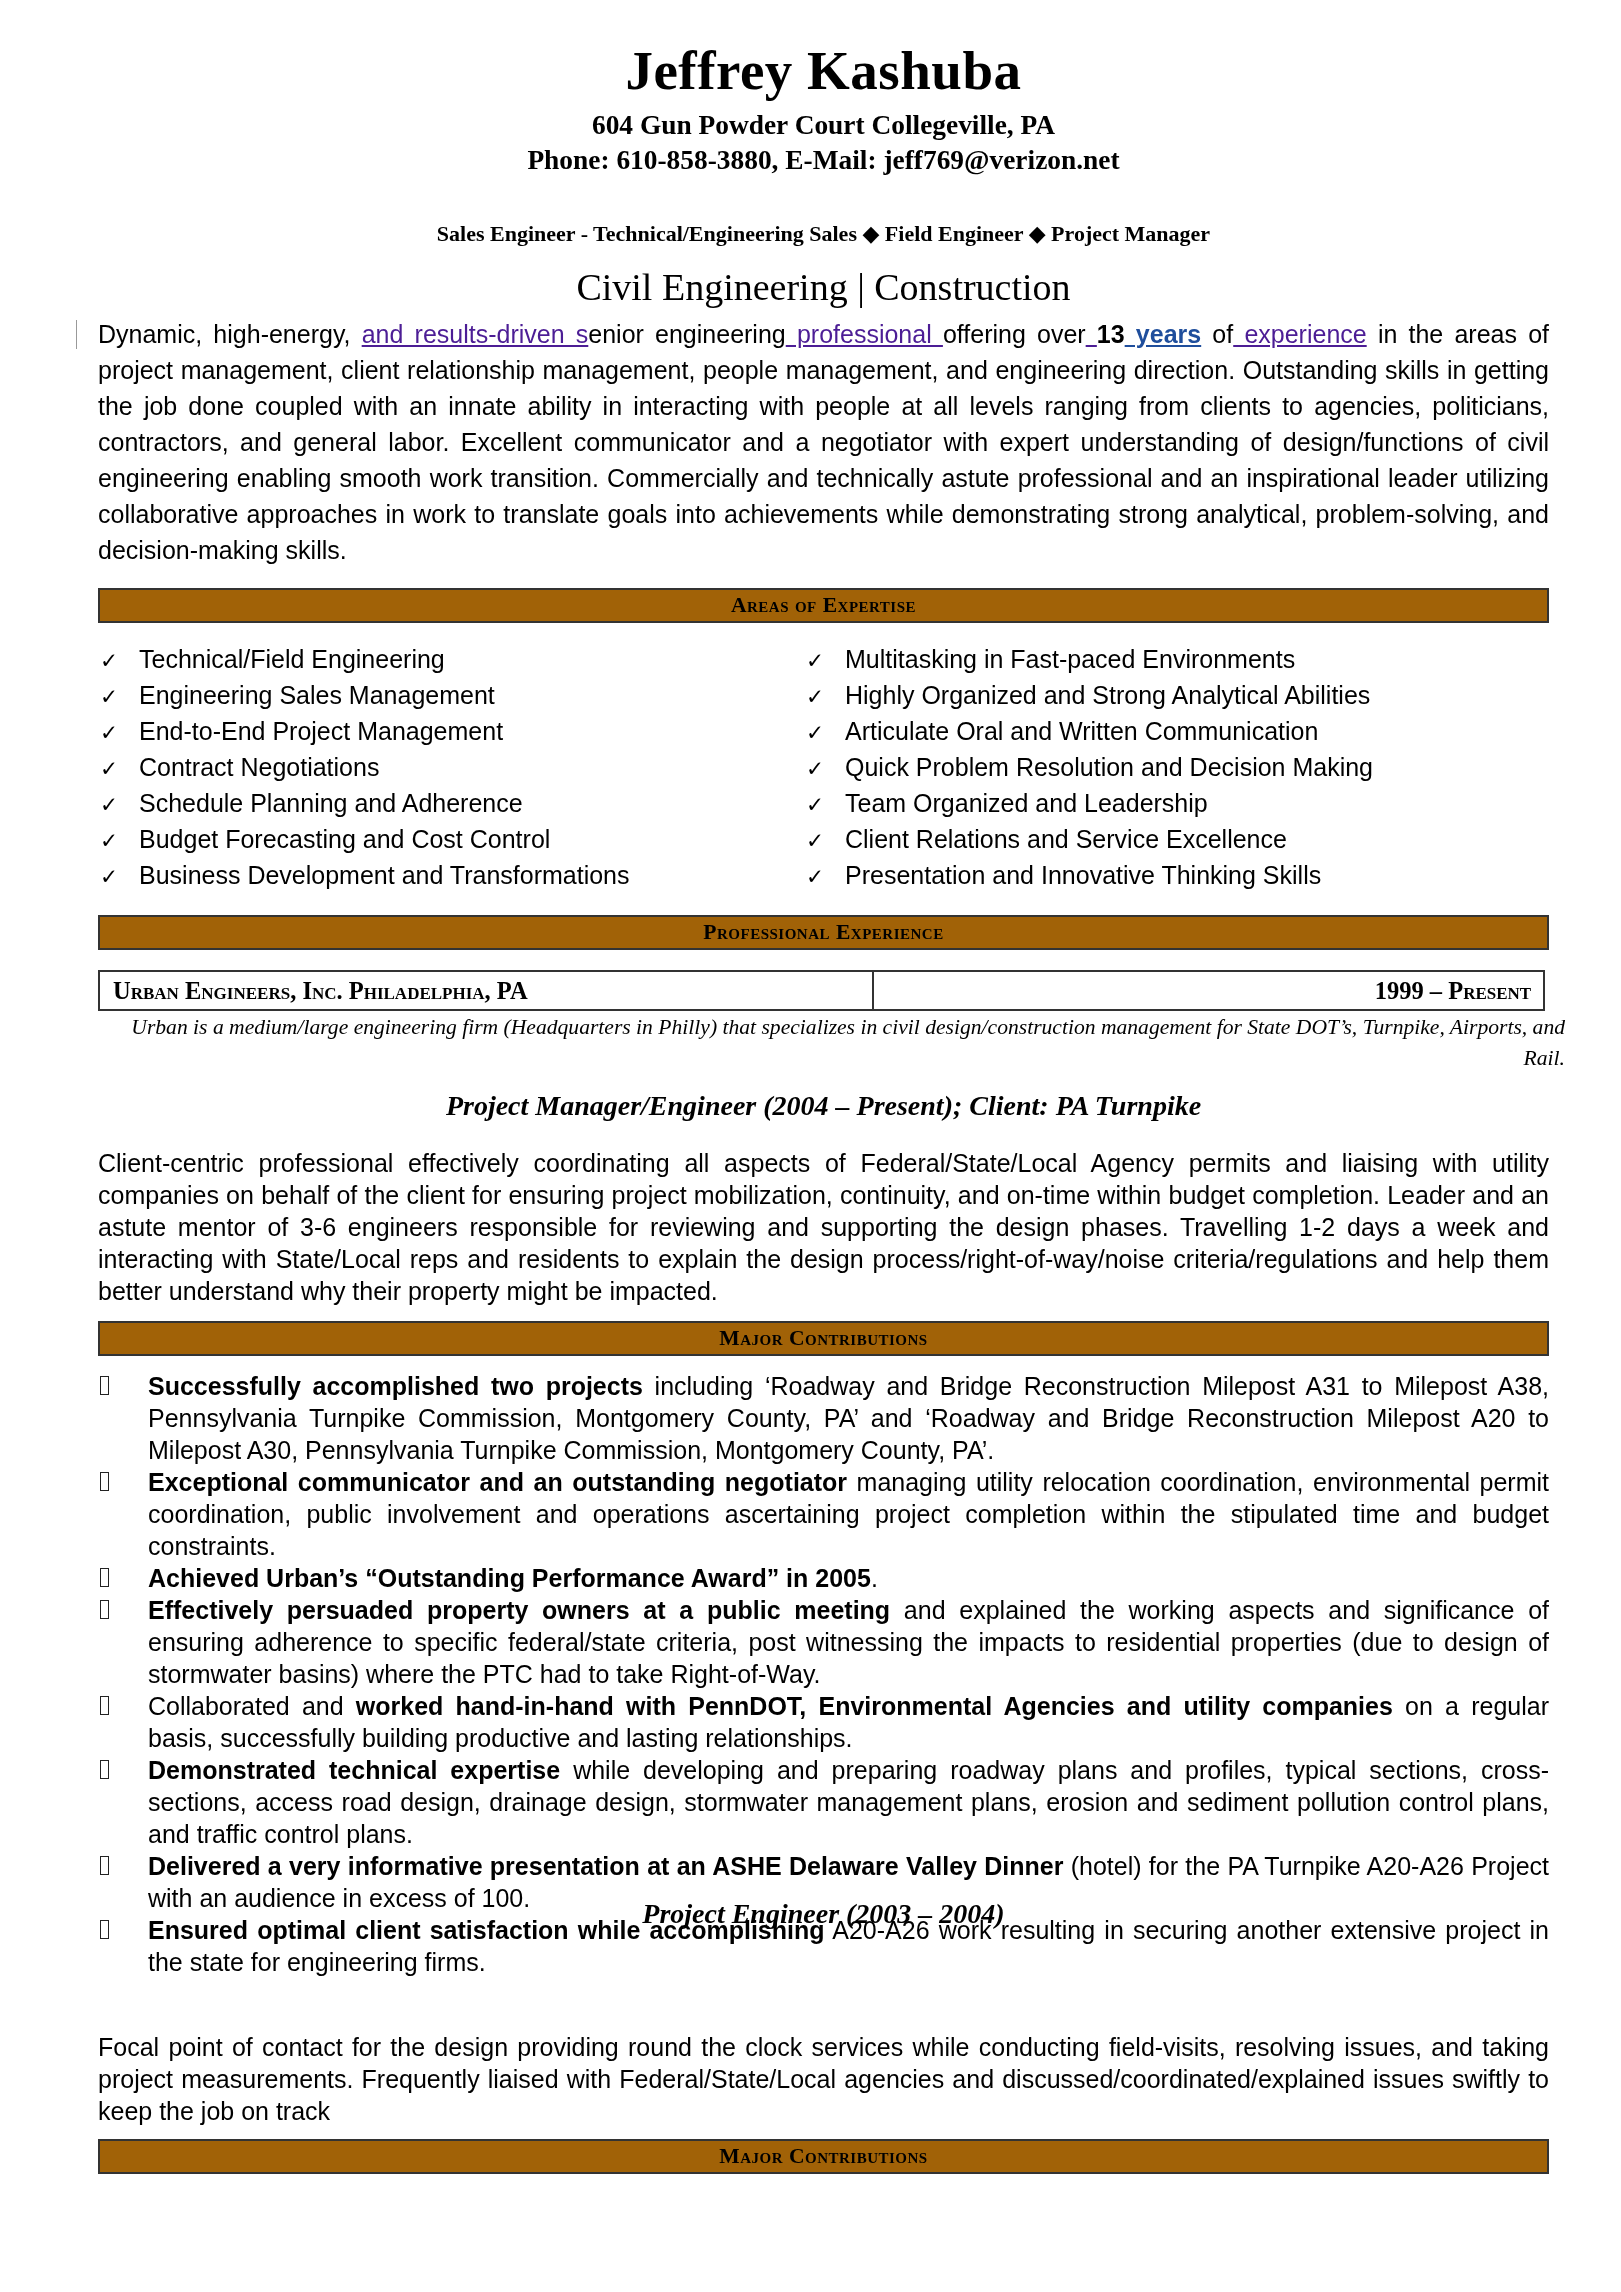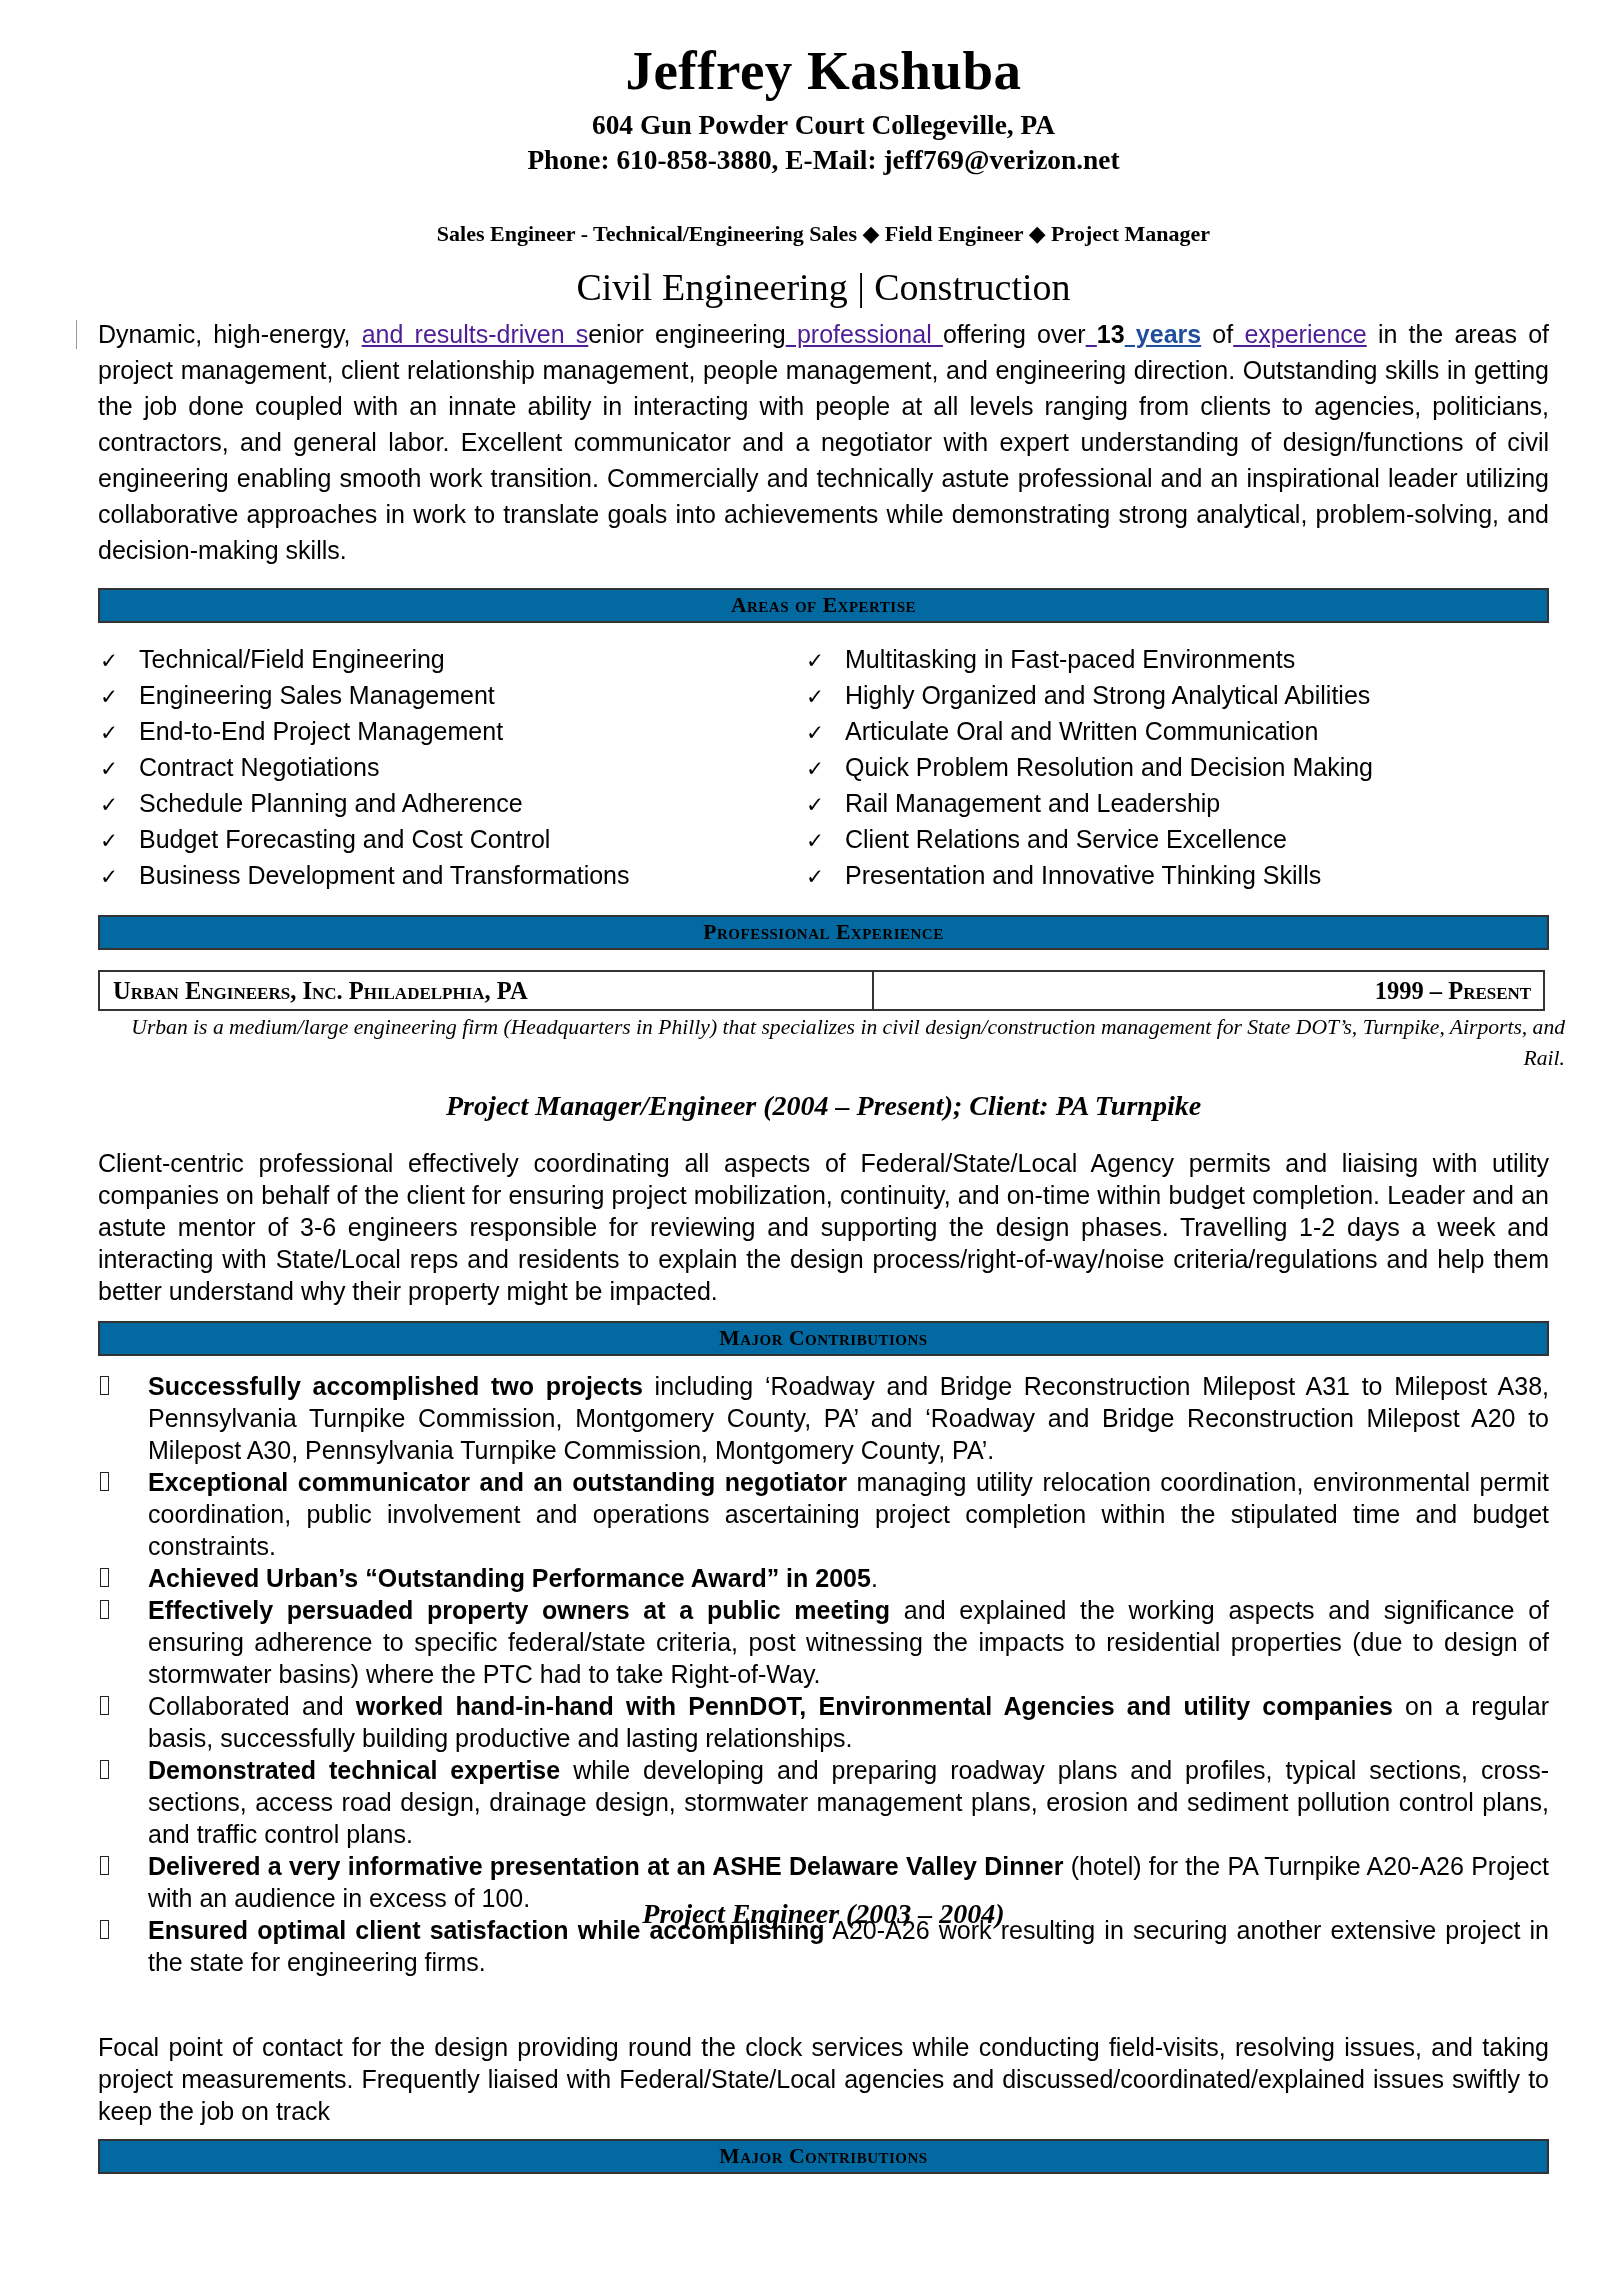--- a/index.html
+++ b/index.html
@@ -12,21 +12,21 @@
   .addr { position: absolute; top: 110px; left: 0; width: 1451px; text-align: center; font-size: 27.4px; font-weight: bold; }
   .contact { position: absolute; top: 145px; left: 0; width: 1451px; text-align: center; font-size: 27.4px; font-weight: bold; }
   .headline { position: absolute; top: 220px; left: 0; width: 1451px; text-align: center; font-size: 22px; font-weight: bold; }
   .subhead { position: absolute; top: 265px; left: 0; width: 1451px; text-align: center; font-size: 38px; }
 
   .summary-bar { position: absolute; left: -21.6px; top: 320px; width: 1px; height: 29px; background: #999; }
   .summary { position: absolute; top: 316px; left: 0; width: 1451px; font-size: 25px; line-height: 36px; text-align: justify; }
   .summary a { color: #4c1d95; text-decoration: underline; }
   .summary b.link { color: #1f4e9c; text-decoration: underline; }
 
-  .section-bar { position: absolute; left: 0; width: 1447px; height: 31px; background: #0369a1; border: 2px solid #333; border-bottom-width: 2.9px; text-align: center; }
+  .section-bar { position: absolute; left: 0; width: 1447px; height: 31px; background: #a16207; border: 2px solid #333; border-bottom-width: 2.9px; text-align: center; }
   .section-bar span { font-family: "Liberation Serif", "DejaVu Serif", serif; font-size: 21.6px; font-weight: bold; line-height: 31px; font-variant: small-caps; letter-spacing: 0.5px; }
 
   .expertise { position: absolute; top: 641px; left: 0; width: 1451px; }
   .exp-col { position: absolute; top: 0; }
   .exp-item { height: 36px; font-size: 25px; line-height: 36px; white-space: nowrap; }
   .exp-item .check { display: inline-block; width: 39px; font-size: 21.6px; }
 
   .employer { position: absolute; top: 970px; left: 0; width: 1443px; height: 37px; border: 2px solid #333; display: flex; }
   .employer .cell { height: 37px; line-height: 37px; font-family: "Liberation Serif", "DejaVu Serif", serif; font-weight: bold; font-variant: small-caps; font-size: 24.5px; }
   .employer .left { width: 759px; border-right: 2px solid #333; padding-left: 13px; }
@@ -69,21 +69,21 @@
       <div class="exp-item"><span class="check">✓</span><span>Contract Negotiations</span></div>
       <div class="exp-item"><span class="check">✓</span><span>Schedule Planning and Adherence</span></div>
       <div class="exp-item"><span class="check">✓</span><span>Budget Forecasting and Cost Control</span></div>
       <div class="exp-item"><span class="check">✓</span><span>Business Development and Transformations</span></div>
     </div>
     <div class="exp-col" style="left:708px;">
       <div class="exp-item"><span class="check">✓</span><span>Multitasking in Fast-paced Environments</span></div>
       <div class="exp-item"><span class="check">✓</span><span>Highly Organized and Strong Analytical Abilities</span></div>
       <div class="exp-item"><span class="check">✓</span><span>Articulate Oral and Written Communication</span></div>
       <div class="exp-item"><span class="check">✓</span><span>Quick Problem Resolution and Decision Making</span></div>
-      <div class="exp-item"><span class="check">✓</span><span>Rail Management and Leadership</span></div>
+      <div class="exp-item"><span class="check">✓</span><span>Team Organized and Leadership</span></div>
       <div class="exp-item"><span class="check">✓</span><span>Client Relations and Service Excellence</span></div>
       <div class="exp-item"><span class="check">✓</span><span>Presentation and Innovative Thinking Skills</span></div>
     </div>
   </div>
 
   <div class="section-bar" style="top:915px;">
     <span>Professional Experience</span>
   </div>
 
   <div class="employer">

